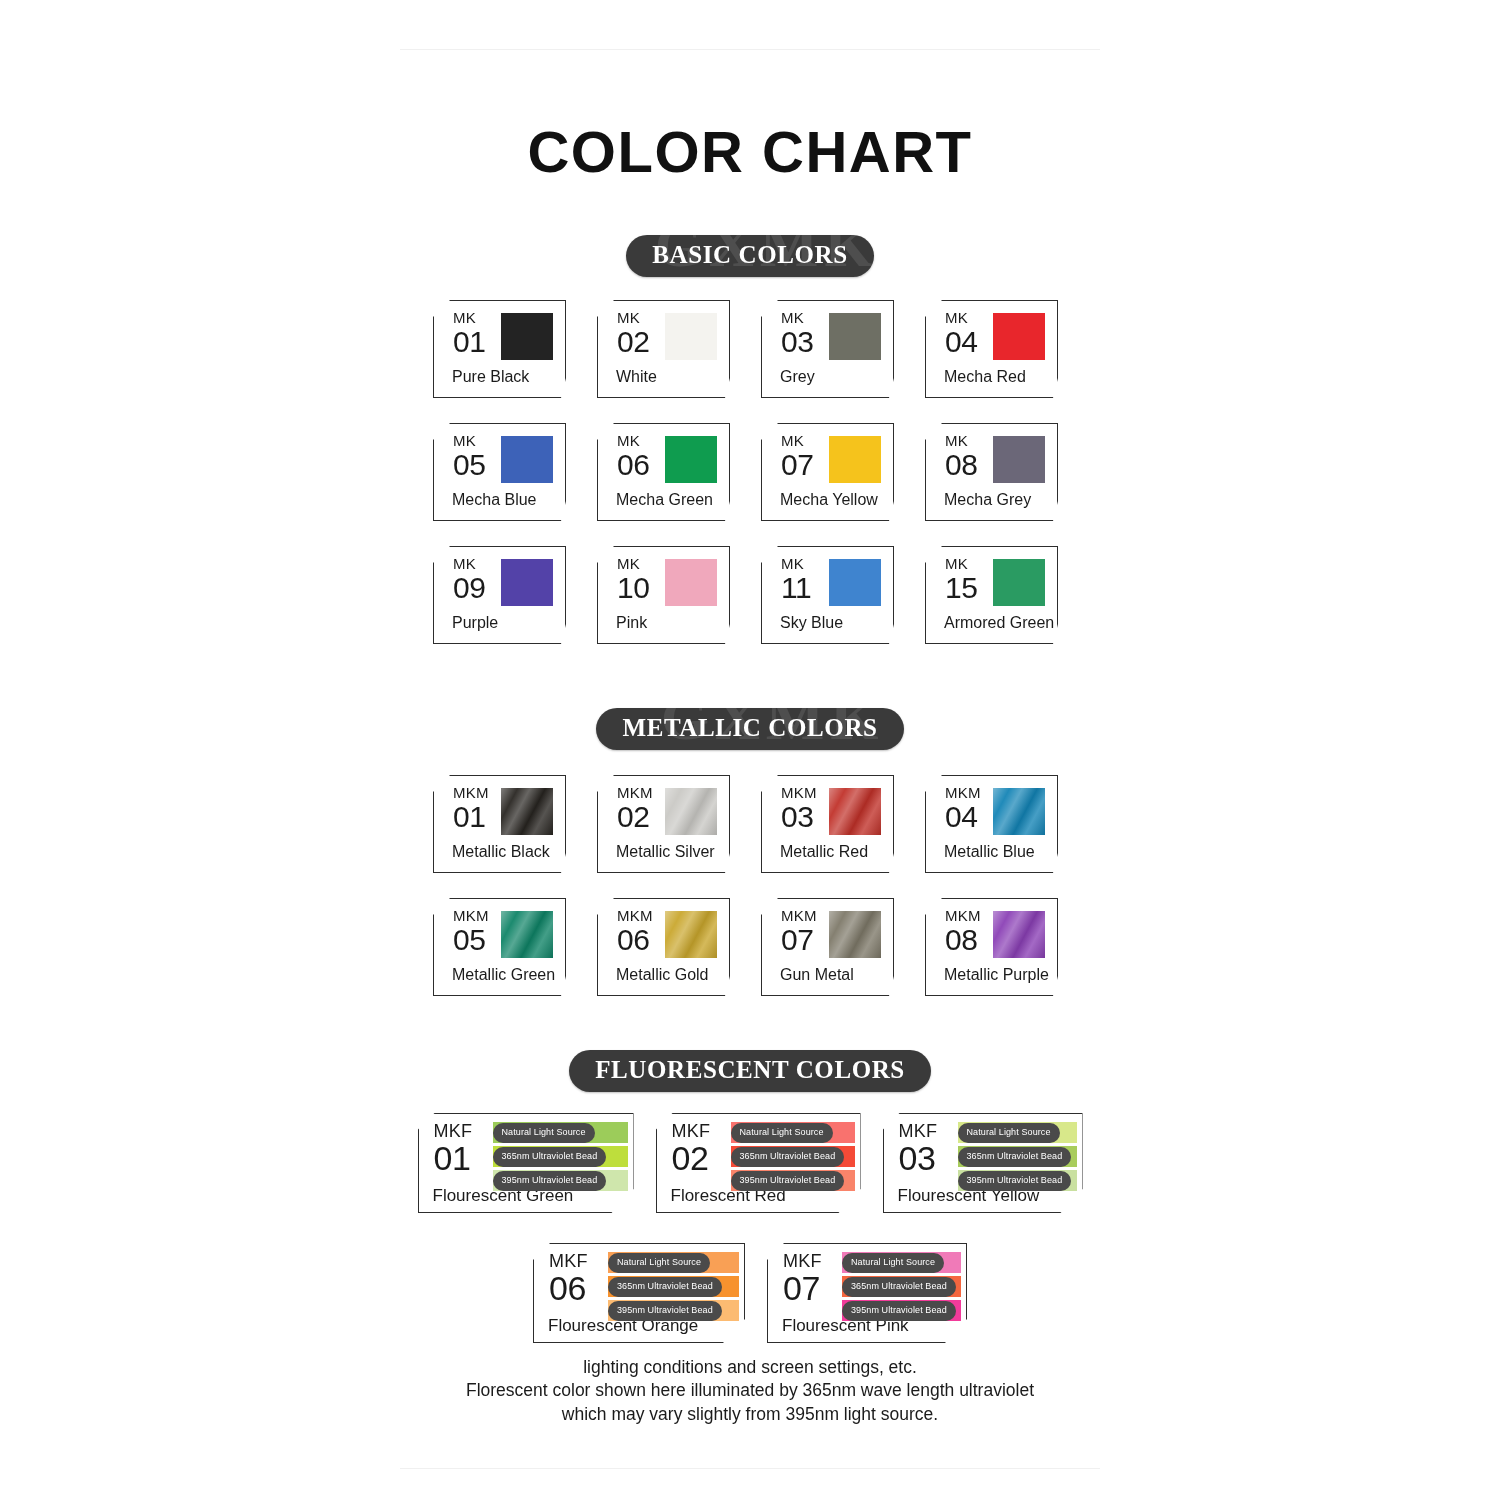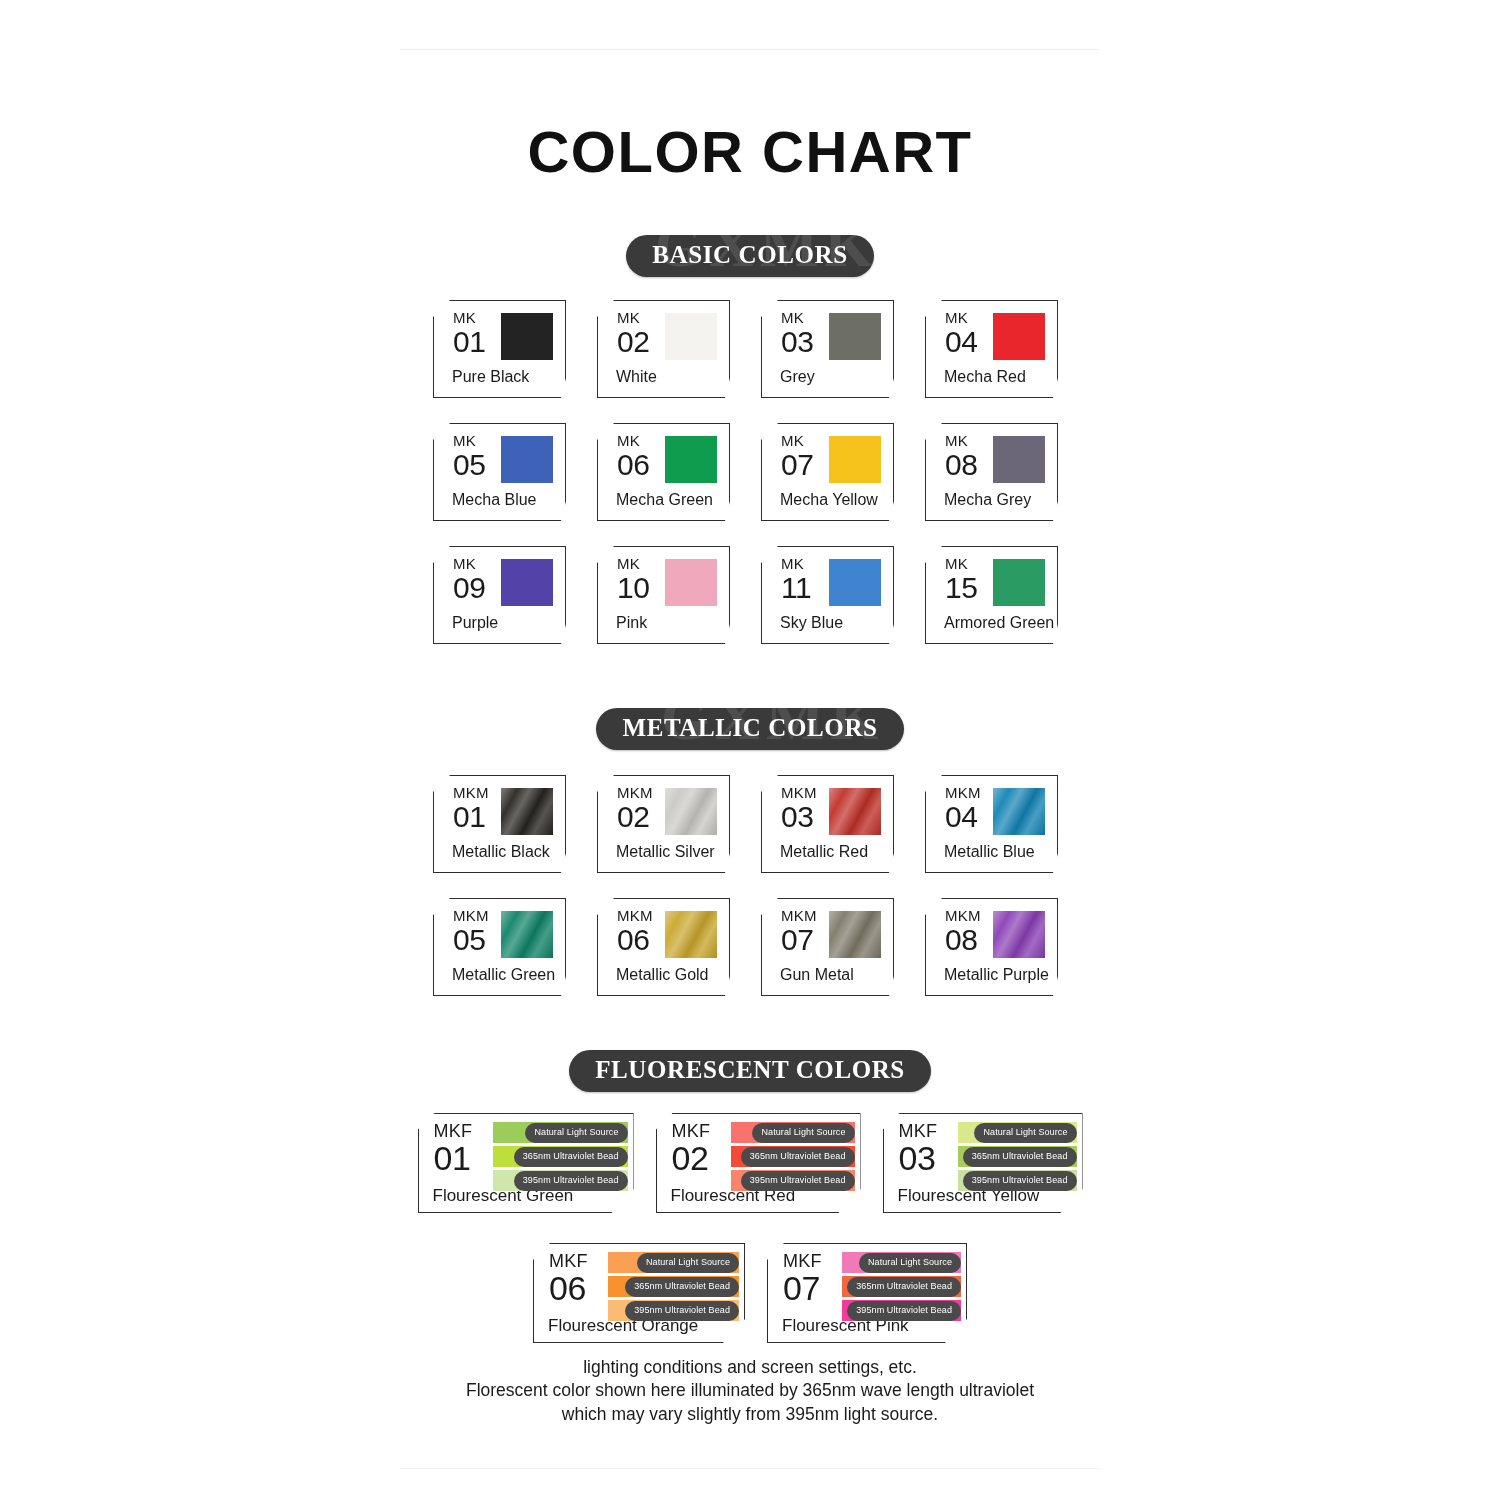--- a/index.html
+++ b/index.html
@@ -219,21 +219,20 @@
     right: 6px;
     display: flex;
     flex-direction: column;
     gap: 3px;
   }
   .band {
     position: relative;
     height: 21px;
     display: flex;
     align-items: center;
-    justify-content: flex-end;
   }
   .band-tag {
     position: relative;
     z-index: 2;
     background: #4a4a4a;
     color: #ffffff;
     border-radius: 999px;
     font-size: 9px;
     line-height: 1;
     padding: 5px 9px 6px 9px;
@@ -579,21 +578,21 @@
           </div>
           <div class="band">
             <div class="band-fill" style="background:#f44a37;"></div>
             <span class="band-tag">365nm Ultraviolet Bead</span>
           </div>
           <div class="band">
             <div class="band-fill" style="background:#f9846a;"></div>
             <span class="band-tag">395nm Ultraviolet Bead</span>
           </div>
         </div>
-        <div class="fcard-name">Flourescent Red</div>
+        <div class="fcard-name">Florescent Red</div>
       </div>
       <div class="fcard w-yellow">
         <div class="fcard-frame"></div>
         <div class="fcode">
           <span class="code-prefix">MKF</span>
           <span class="code-num">03</span>
         </div>
         <div class="bands">
           <div class="band">
             <div class="band-fill" style="background:#d8e88a;"></div>

